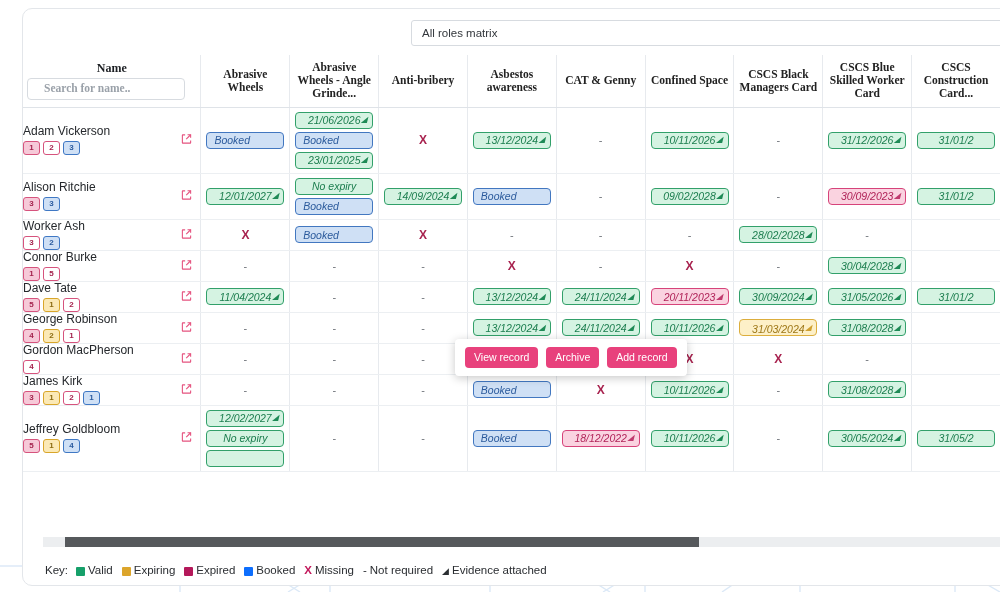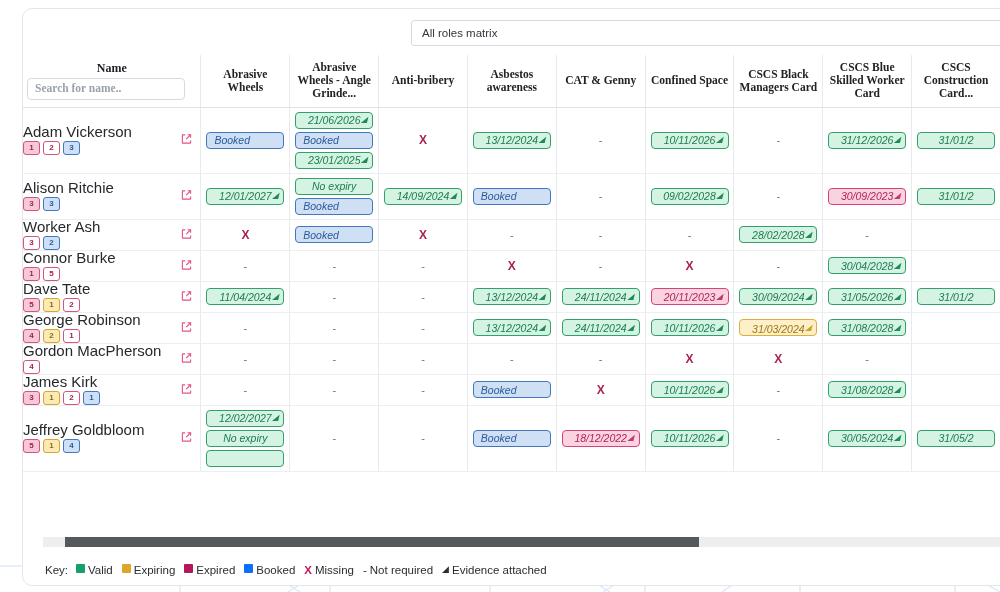--- a/index.html
+++ b/index.html
@@ -72,33 +72,33 @@
   }
   th.name-col{padding:4px 10px 4px 12px;}
   .name-head-label{
     text-align:center;font-weight:bold;font-size:12px;color:#1c1f23;
     margin-bottom:3px;
   }
   .search-box{
     width:158px;height:22px;
     border:1px solid #d7dbe0;border-radius:4px;
     background:#fff;display:flex;align-items:center;
-    padding-left:7px;font-size:11.5px;color:#9aa1a9;
+    padding-left:16px;font-size:11.5px;color:#9aa1a9;
     box-sizing:border-box;
   }
   td.data-col{
     width:90px;text-align:center;
   }
   .cert-col{width:90px;}
   td.name-col{
     padding:6px 8px 6px 12px;
     position:relative;
   }
   .person-name{
-    font-size:15px;color:#25282c;white-space:nowrap;line-height:13px;
+    font-size:12px;color:#25282c;white-space:nowrap;line-height:13px;
   }
   .ext-link{
     position:absolute;right:8px;top:50%;transform:translateY(-50%);
     color:#e5537f;font-size:12px;line-height:1;
   }
   .badges{margin-top:3px;display:flex;gap:3px;}
   .badge{
     min-width:9px;height:12px;
     border-radius:3px;
     font-size:8px;font-weight:bold;
@@ -159,21 +159,21 @@
   .hscroll .thumb{
     position:absolute;left:22px;top:0;width:634px;height:10px;
     background:#56595c;border-radius:0;
   }
   .key-bar{
     position:absolute;left:0;top:545px;width:978px;height:32px;
     display:flex;align-items:center;padding-left:22px;
     font-size:11.5px;color:#2a2d31;gap:0;
   }
   .key-label{font-weight:normal;margin-right:8px;}
-  .key-item{display:flex;align-items:flex-start;margin-right:9px;gap:3px;}
+  .key-item{display:flex;align-items:flex-end;margin-right:9px;gap:3px;}
   .sw{width:9px;height:9px;display:inline-block;border-radius:1px;}
   .key-x{color:#c2185b;font-weight:bold;}
   .key-tri{font-size:9px;color:#2b2f33;}
 </style>
 </head>
 <body>
 
 <svg class="bg-watermark" viewBox="0 0 1000 592" xmlns="http://www.w3.org/2000/svg">
   <g stroke="#dce9f7" stroke-width="1.4" fill="none">
     <line x1="0" y1="566" x2="1000" y2="566"></line>
@@ -872,20 +872,25 @@
                 <div class="pill valid">
                   <span>31/05/2</span>
                 </div>
               </div>
             </td>
           </tr>
         </tbody>
     </table>
   </div>
 
+  <div class="popup">
+    <button>View record</button>
+    <button>Archive</button>
+    <button>Add record</button>
+  </div>
 
   <div class="hscroll">
     <div class="thumb"></div>
   </div>
 
   <div class="key-bar">
     <span class="key-label">Key:</span>
     <span id="key-items" style="display:flex;align-items:center;">
         <span class="key-item">
           <span class="sw" style="background: rgb(22, 160, 106);"></span>

